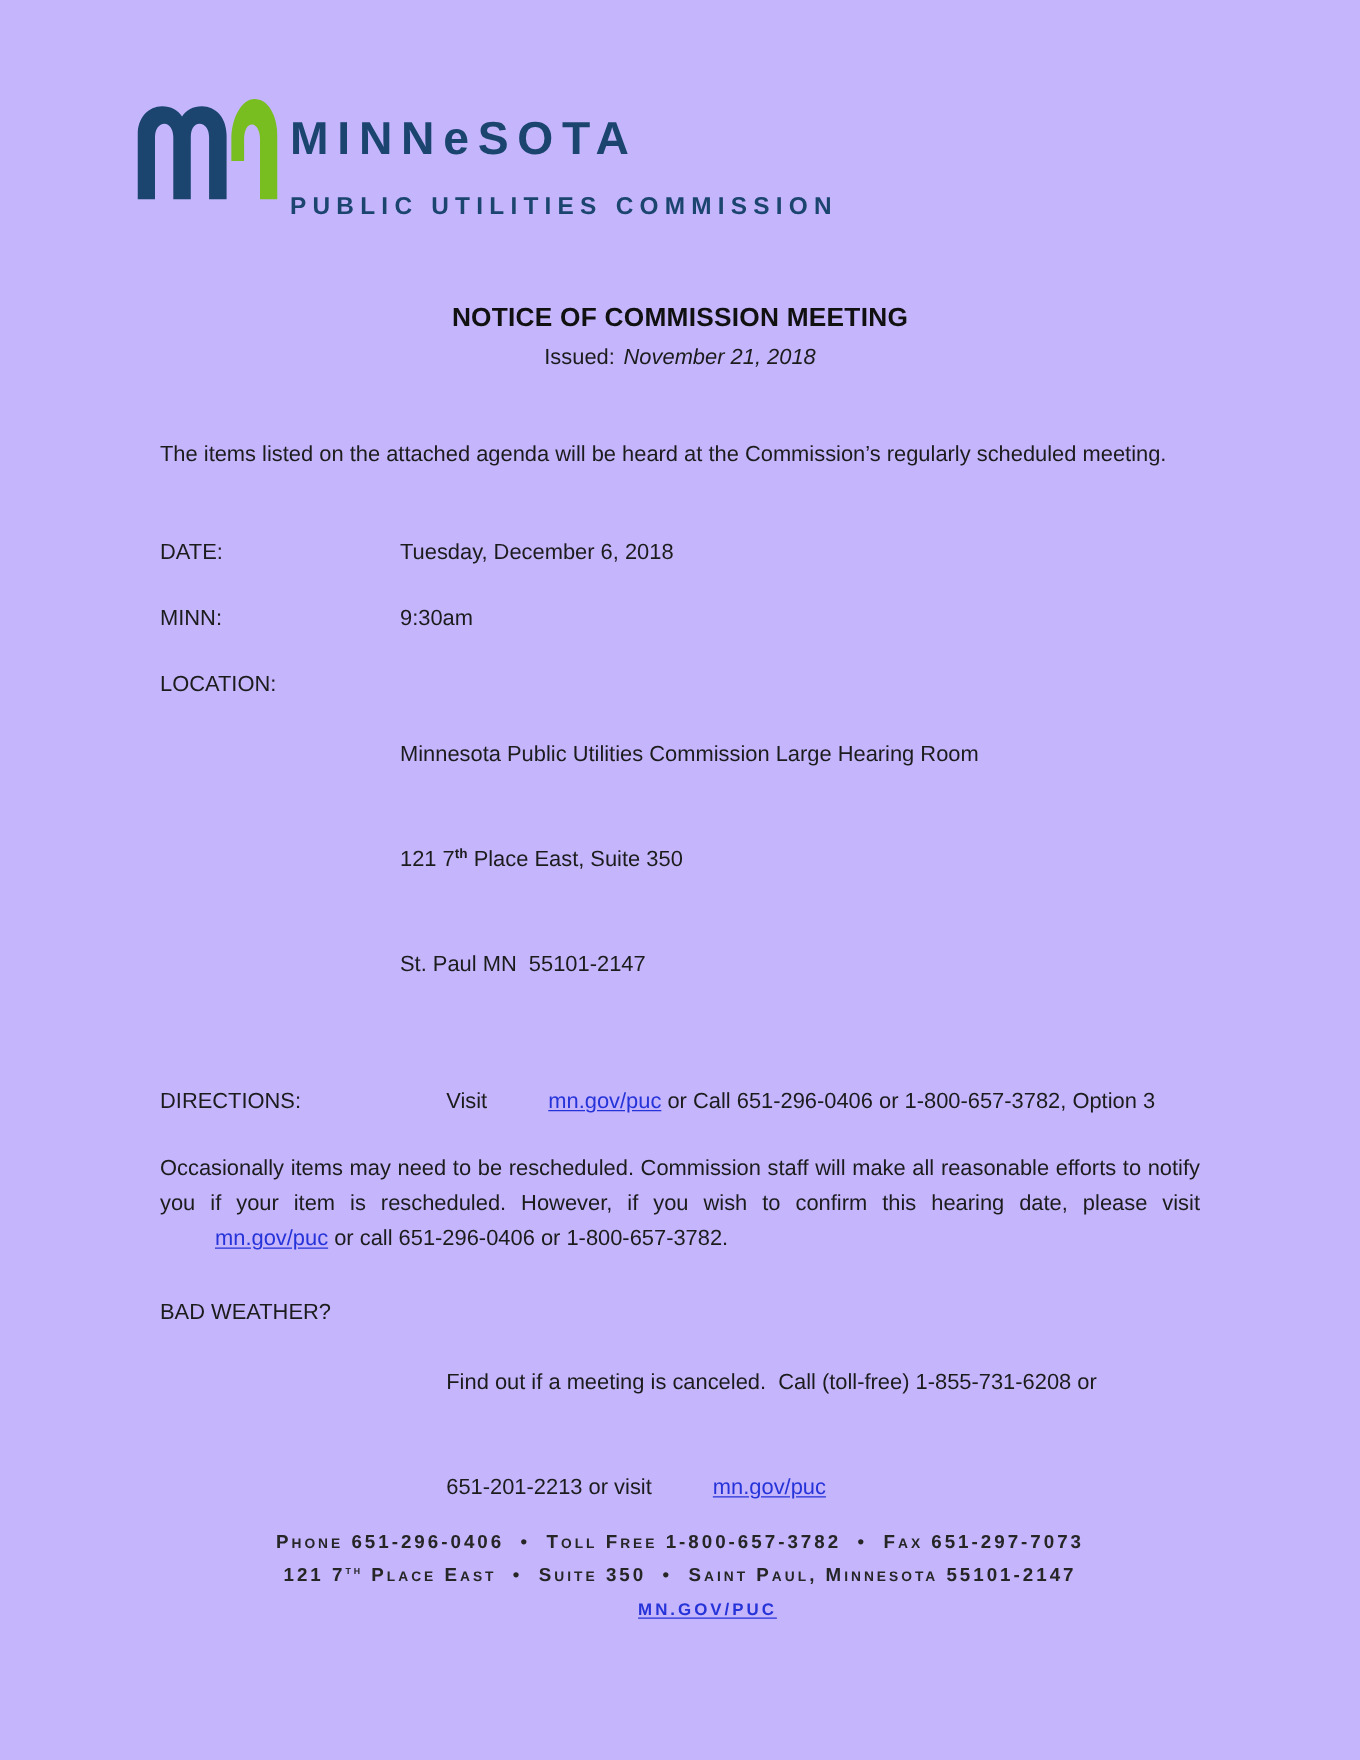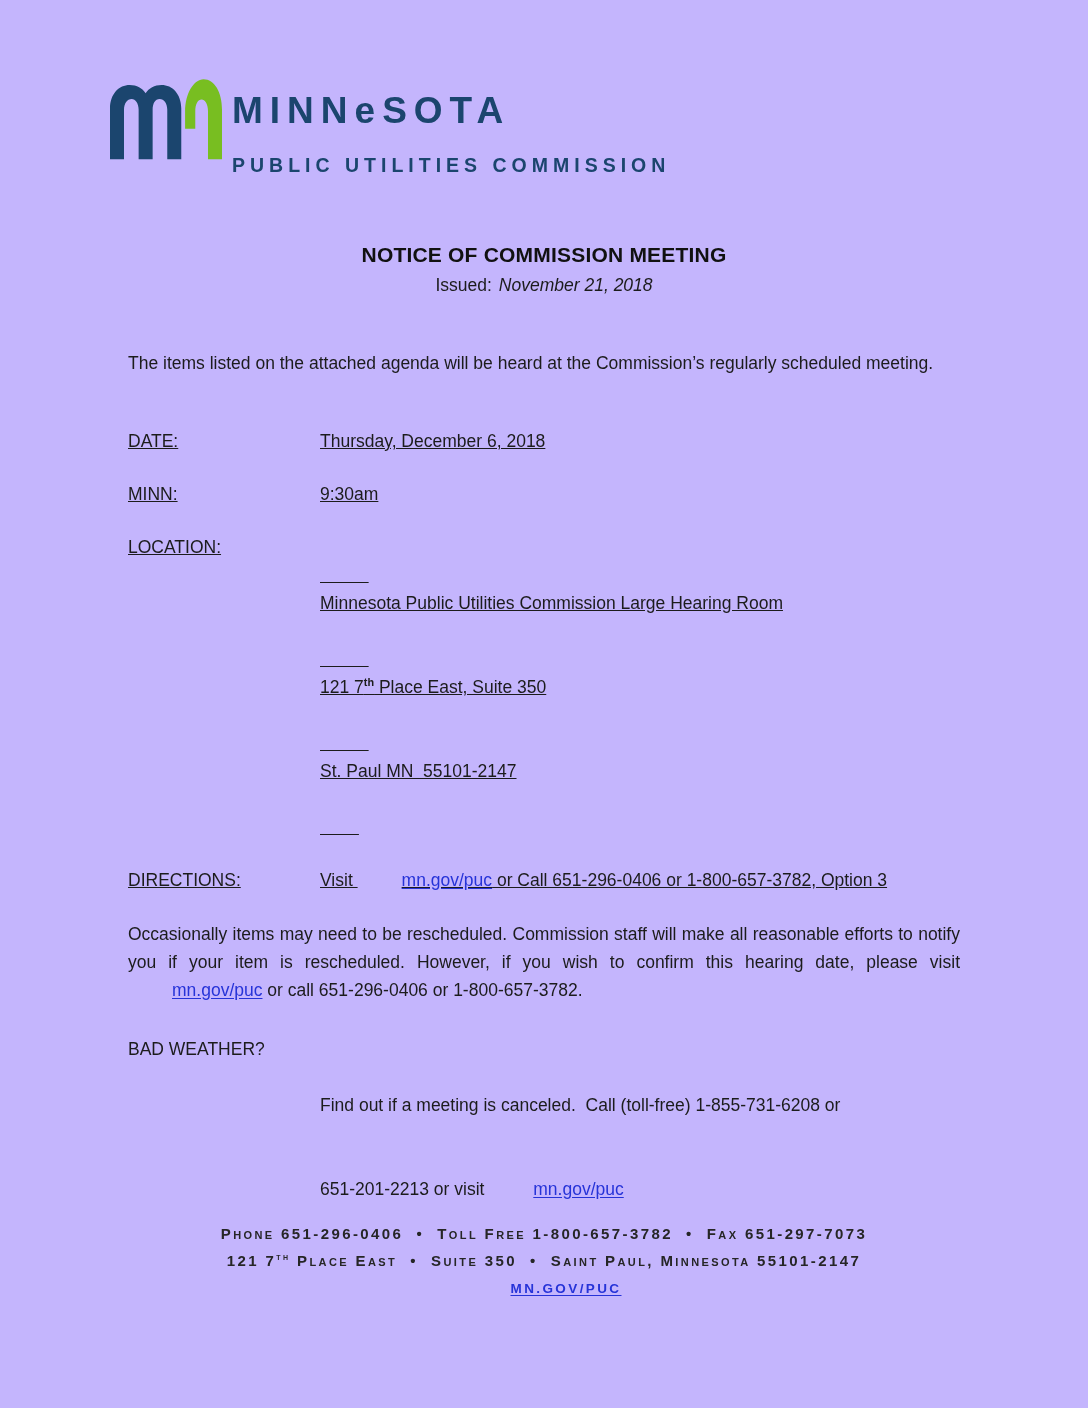--- a/index.html
+++ b/index.html
@@ -32,23 +32,23 @@
   .title-block { text-align: center; }
   .doc-title { font-size: 21px; font-weight: bold; color: #111; letter-spacing: 0.2px; }
   .issued-line { margin-top: 8px; font-size: 17.5px; }
   .issued-label { font-style: normal; }
   .issued-date { font-style: italic; margin-left: 7px; }
 
   .para, .row { font-size: 17.5px; line-height: 28px; }
   .para { text-align: justify; }
   .intro { margin-top: 53px; text-align: justify; }
 
-  .schedule { margin-top: 50px; text-decoration: underline; }
+  .schedule { margin-top: 50px; }
   .row { display: flex; margin-bottom: 25px; }
-  .row:last-child { margin-bottom: 0; }
+  .row:last-child { margin-bottom: 0; gap: 37px; }
   .row .label { flex: 0 0 192px; white-space: pre-wrap; }
   .row .val { flex: 1 1 auto; white-space: pre-wrap; }
   .row .line { white-space: pre-wrap; }
 
   sup.ord { font-size: 0.62em; vertical-align: super; line-height: 0; }
   sup.ord.bold { font-weight: bold; }
 
   a.link, .link {
     color: #2633d8; text-decoration: underline; cursor: pointer;
     text-underline-offset: 2px;
@@ -102,21 +102,21 @@
         <span class="issued-label">Issued:</span><span class="issued-date">November 21, 2018</span>
       </div>
     </div>
 
     <p class="para intro">The items listed on the attached agenda will be heard at the Commission’s regularly scheduled meeting.</p>
 
     <div class="schedule">
 
       <div class="row">
         <span class="label">DATE:</span>
-        <span class="val">Thursday, December 6, 2018</span>
+        <span class="val">Tuesday, December 6, 2018</span>
       </div>
 
       <div class="row">
         <span class="label">MINN:</span>
         <span class="val">9:30am</span>
       </div>
 
       <div class="row">
         <span class="label">LOCATION:</span>
         <span class="val">

